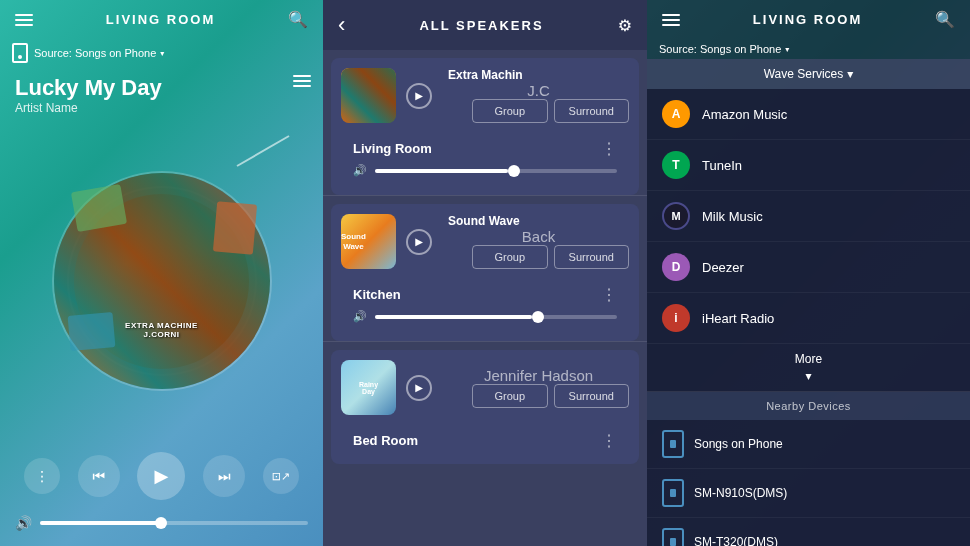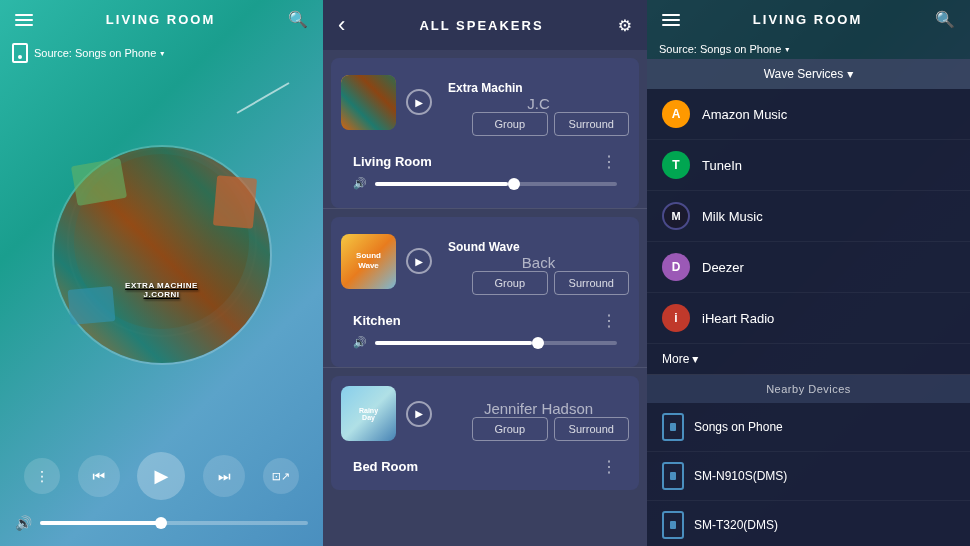--- a/index.html
+++ b/index.html
@@ -90,23 +90,23 @@
       flex: 1;
       position: relative;
     }
 
     .outer-ring {
       width: 220px;
       height: 220px;
       border-radius: 50%;
       border: 2px solid rgba(255,255,255,0.2);
       display: flex;
+      align-items: center;
       justify-content: center;
       position: relative;
-      text-decoration: underline;
     }
 
     .inner-ring {
       width: 190px;
       height: 190px;
       border-radius: 50%;
       border: 2px solid rgba(255,255,255,0.15);
       display: flex;
       align-items: center;
       justify-content: center;
@@ -273,21 +273,20 @@
     .speaker-album-2 {
       background: linear-gradient(135deg, #f5c842, #e87c1e, #7bb8d4);
       display: flex;
       flex-direction: column;
       align-items: center;
       justify-content: center;
     }
 
     .speaker-meta {
       flex: 1;
-      margin-top: 13px;
     }
 
     .speaker-play {
       width: 26px;
       height: 26px;
       border-radius: 50%;
       border: 2px solid rgba(255,255,255,0.5);
       display: flex;
       align-items: center;
       justify-content: center;
@@ -468,23 +467,24 @@
     .icon-milk { background: #1a1a2e; border: 2px solid #4a4a8a; }
     .icon-deezer { background: #9b59b6; }
     .icon-iheart { background: #c0392b; }
 
     .more-row {
       background: rgba(25, 30, 55, 0.9);
       padding: 8px 15px;
       color: white;
       font-size: 12px;
       display: flex;
-      align-items: flex-end;
+      align-items: center;
       gap: 3px;
       border-bottom: 1px solid rgba(255,255,255,0.1);
+      flex-direction: column;
     }
 
     .nearby-header {
       background: rgba(45, 55, 85, 0.95);
       padding: 8px 31px;
       color: rgba(255,255,255,0.7);
       font-size: 11px;
       text-align: center;
       letter-spacing: 0.5px;
     }
@@ -570,20 +570,31 @@
     <span style="color:white;font-size:13px;font-weight:bold;letter-spacing:2px;">LIVING ROOM</span>
     <span style="color:white;font-size:16px;cursor:pointer;">🔍</span>
   </div>
 
   <div class="source-bar">
     <div class="phone-icon"></div>
     <span>Source: Songs on Phone</span>
     <span style="margin-left:4px;font-size:8px;">▾</span>
   </div>
 
+  <div class="track-info">
+    <div class="song-title">Lucky My Day</div>
+    <div class="artist-name">Artist Name</div>
+    <div class="menu-icon-top">
+      <div class="icon-menu-lines">
+          <span></span>
+          <span></span>
+          <span></span>
+        </div>
+    </div>
+  </div>
 
   <div class="album-art-container">
     <div class="connector-line"></div>
     <div class="outer-ring">
       <div class="inner-ring">
         <div class="album-art-inner">
 
           <div style="position:absolute;top:0;left:0;width:100%;height:100%;border-radius:50%;
             background: linear-gradient(45deg, #d4610f 0%, #1e7a6e 25%, #8b4513 50%, #2e6b4f 75%, #c04020 100%);
             opacity:0.9;"></div>
@@ -655,21 +666,21 @@
           <div class="room-vol-fill" style="width:55%;"></div>
           <div class="room-vol-thumb" style="left:55%;"></div>
         </div>
       </div>
     </div>
 
     <div class="divider-line"></div>
 
     <div class="speaker-card">
       <div class="speaker-top">
-        <div class="speaker-album speaker-album-2" style="border-radius:8px;display:flex;align-items:center;justify-content:center;">
+        <div class="speaker-album speaker-album-2" style="border-radius:8px;display:flex;align-items:flex-start;justify-content:center;">
           <div class="wave-text">Sound<br>Wave</div>
         </div>
         <div class="speaker-play">▶</div>
         <div class="speaker-meta">
           <div class="speaker-name">Sound Wave</div>
           <div class="speaker-sub">Back</div>
           <div class="speaker-buttons">
             <button class="sp-btn">Group</button>
             <button class="sp-btn">Surround</button>
           </div>

